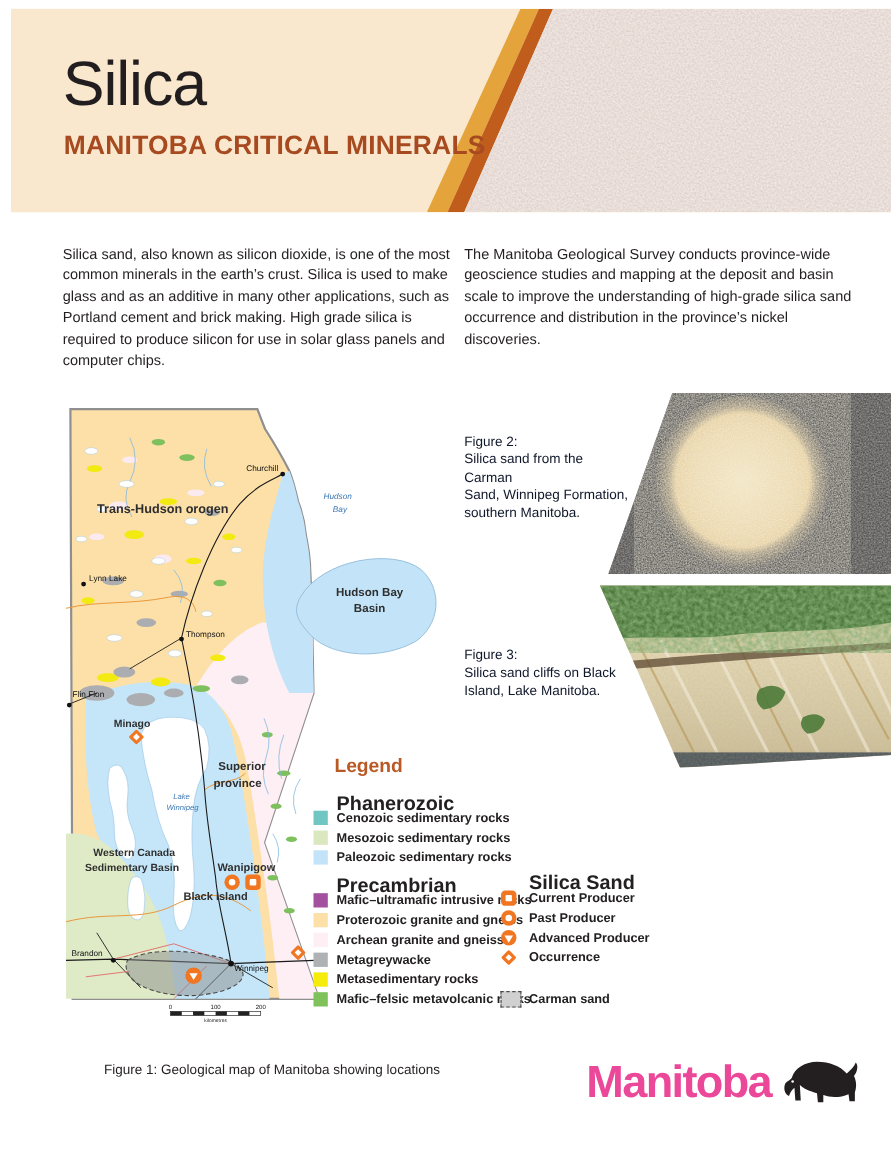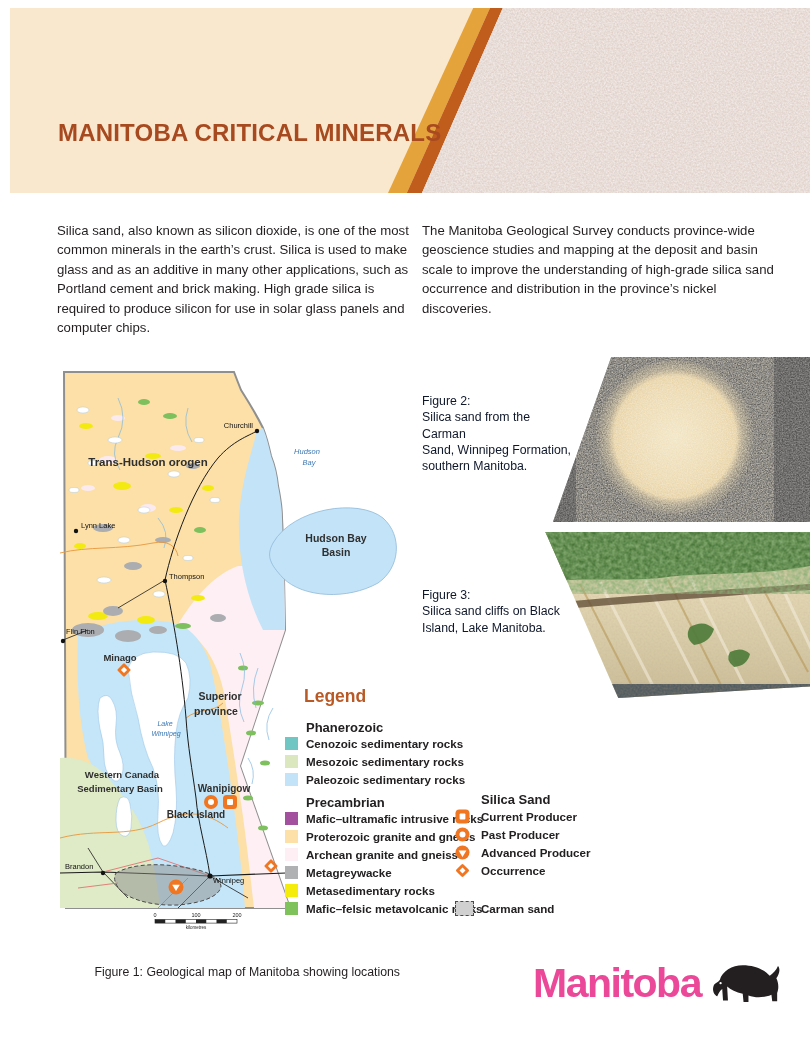--- a/index.html
+++ b/index.html
@@ -20,21 +20,21 @@
   
   .figcap{font-size:12.3px;line-height:16.3px;color:#0f172a;}
   #fig2-caption{left:422px;top:393px;width:150px;}
   #fig3-caption{left:422px;top:587px;width:150px;}
   #fig1-caption{left:60px;top:964px;width:340px;font-size:12.3px;line-height:16.6px;text-align:right;}
   
   #fig2-image{left:545px;top:357px;width:265px;height:165px;clip-path:polygon(25% 0,100% 0,100% 100%,3% 100%);}
   #fig3-image{left:540px;top:532px;width:270px;height:166px;clip-path:polygon(2% 0,100% 0,100% 93%,29% 100%);}
   
   #legend-title{left:304px;top:686px;font-size:17.5px;font-weight:bold;color:#b95a26;}
-  .lg-head{left:306px;font-size:13px;font-weight:bold;color:#232021;}
+  .lg-head{left:306px;font-size:18px;font-weight:bold;color:#232021;}
   .lg-row{left:285px;height:14px;}
   .swatch{position:absolute;left:0;top:0;width:13px;height:13px;}
   .lg-label{position:absolute;left:21px;top:0;font-size:11.6px;font-weight:bold;color:#232021;white-space:nowrap;}
   .ss-row{left:455px;height:14px;}
   .ss-label{position:absolute;left:26px;top:0;font-size:11.6px;font-weight:bold;color:#232021;white-space:nowrap;}
   .ss-icon{position:absolute;left:0;top:-1px;width:15px;height:15px;}
   #carman-swatch{position:absolute;left:0;top:-1px;width:17px;height:13px;background:#d0d0d0;border:1px dashed #4a4a4a;}
   
   #logo{left:533px;top:952px;width:250px;height:66px;}
   #logo-word{position:absolute;left:0;top:8px;font-size:41px;font-weight:bold;letter-spacing:-1.5px;color:#ec4899;}
@@ -57,20 +57,21 @@
         <filter id="grainA2" x="0" y="0" width="100%" height="100%">
           <feTurbulence type="fractalNoise" baseFrequency="0.9" numOctaves="2" seed="21"></feTurbulence>
           <feColorMatrix type="matrix" values="0 0 0 0 0.72  0 0 0 0 0.6  0 0 0 0 0.57  0 1.1 0 0 0"></feColorMatrix>
         </filter>
       </defs>
       <rect width="100%" height="100%" fill="#d9c9c0"></rect>
       <rect width="100%" height="100%" filter="url(#grainA)"></rect>
       <rect width="100%" height="100%" filter="url(#grainA2)" opacity="0.55"></rect>
     </svg>
   </div>
+  <div class="abs" id="page-title">Silica</div>
   <div class="abs" id="page-subtitle">MANITOBA CRITICAL MINERALS</div>
 </div>
 
 <div class="abs intro" id="intro-left">Silica sand, also known as silicon dioxide, is one of the most common minerals in the earth’s crust. Silica is used to make glass and as an additive in many other applications, such as Portland cement and brick making. High grade silica is required to produce silicon for use in solar glass panels and computer chips.</div>
 <div class="abs intro" id="intro-right">The Manitoba Geological Survey conducts province-wide geoscience studies and mapping at the deposit and basin scale to improve the understanding of high-grade silica sand occurrence and distribution in the province’s nickel discoveries.</div>
 
 <svg class="abs" id="manitoba-map" style="left:58px;top:368px;" width="347" height="575" viewBox="0 0 347 575">
 
   <path d="M6,4 L176,4 C179,12 181,17 183,22 C190,33 200,50 205,60 C209,70 211,79 213,88 C217,98 219,108 220,118 C222,128 224,140 224,150 C225,170 226,190 226,210 L227,262 L182,398 L232,540 L8,540 Z" fill="#FCE0A8" stroke="#8f8f8f" stroke-width="2"></path>
 

